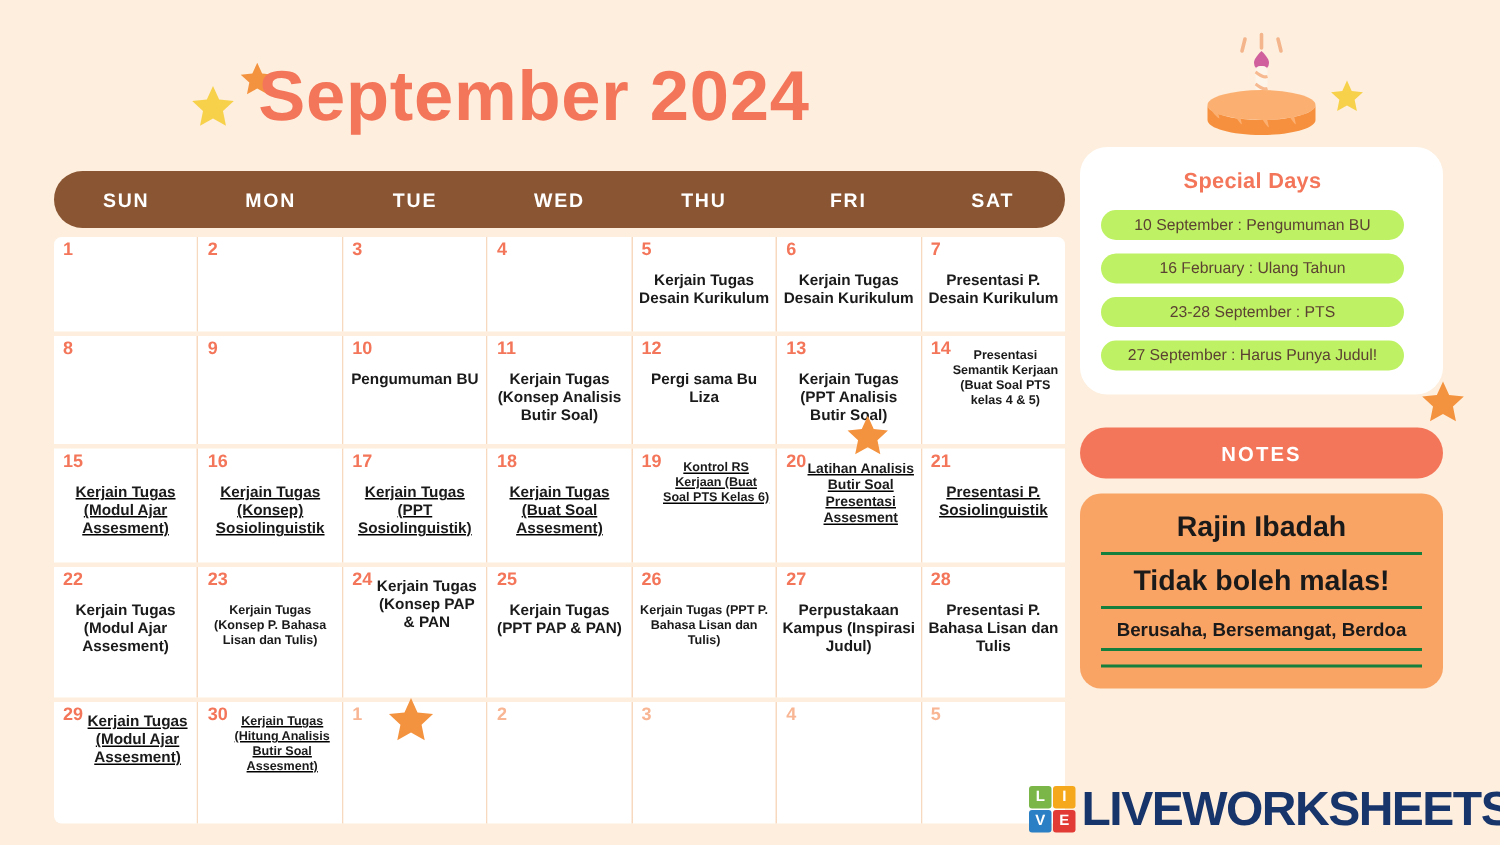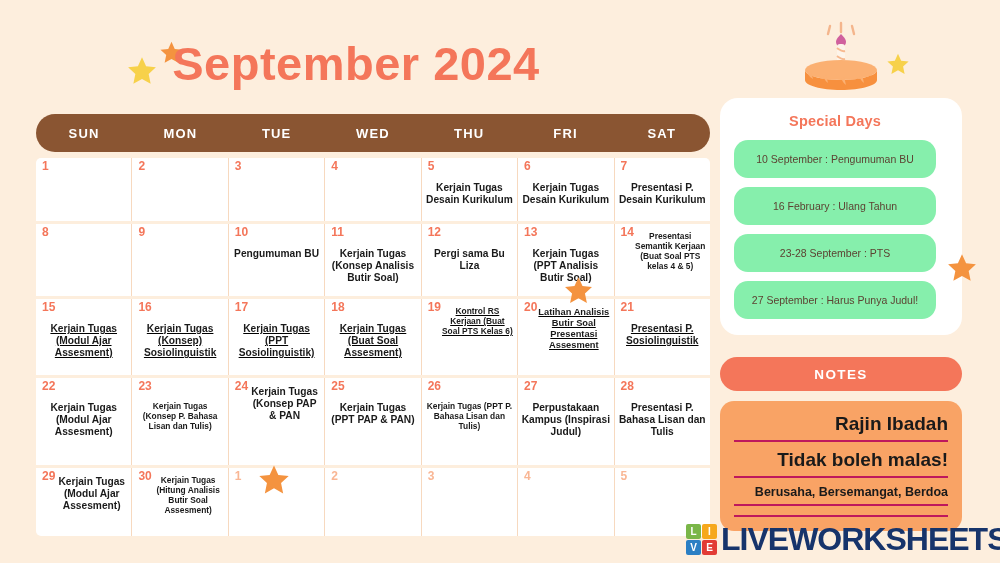--- a/index.html
+++ b/index.html
@@ -71,21 +71,21 @@
     border-right: 1px solid #f7d9bf;
     padding: 4px 3px 5px 3px;
     position: relative;
     overflow: hidden;
   }
   .week .cell:last-child { border-right: none; }
   .week:nth-child(1) .cell { height: 63px; }
   .week:nth-child(2) .cell { height: 72px; }
   .week:nth-child(3) .cell { height: 76px; text-decoration: underline; }
   .week:nth-child(4) .cell { height: 87px; }
-  .week:nth-child(5) .cell { height: 68px; }
+  .week:nth-child(5) .cell { height: 81px; text-decoration: underline; }
   .week:first-child .cell:first-child { border-top-left-radius: 5px; }
   .week:first-child .cell:last-child { border-top-right-radius: 5px; }
   .week:last-child .cell:first-child { border-bottom-left-radius: 5px; }
   .week:last-child .cell:last-child { border-bottom-right-radius: 5px; }
   .daynum {
     position: absolute;
     left: 6px; top: 2px;
     font-size: 12px;
     font-weight: bold;
     color: #f4765a;
@@ -116,23 +116,23 @@
   }
   #special-title {
     text-align: center;
     color: #f4765a;
     font-size: 14.5px;
     font-weight: bold;
     margin-bottom: 11px;
     letter-spacing: 0.2px;
   }
   .special-item {
-    background: #86efac;
+    background: #bef264;
     border-radius: 14px;
-    height: 38px;
+    height: 20px;
     display: flex;
     align-items: center;
     justify-content: center;
     font-size: 10.5px;
     color: #5c4232;
     margin-bottom: 9px;
     padding: 0 6px;
     text-align: center;
   }
   .special-item:last-child { margin-bottom: 0; }
@@ -150,25 +150,25 @@
     font-weight: bold;
     letter-spacing: 1.4px;
   }
   #notes-card {
     margin-top: 10px;
     background: #f9a365;
     border-radius: 14px;
     padding: 12px 14px 14px 14px;
   }
   .note-line {
-    text-align: right;
+    text-align: center;
     color: #1a1a1a;
     font-weight: bold;
     padding-bottom: 5px;
-    border-bottom: 2px solid #be185d;
+    border-bottom: 2px solid #15803d;
     margin-bottom: 7px;
   }
   .note-line.big { font-size: 19px; }
   .note-line.small { font-size: 12.5px; margin-bottom: 9px; }
   .note-line.blank { height: 2px; padding: 0; margin-bottom: 0; }
 
   
   #logo {
     position: absolute;
     left: 686px; top: 521px;

